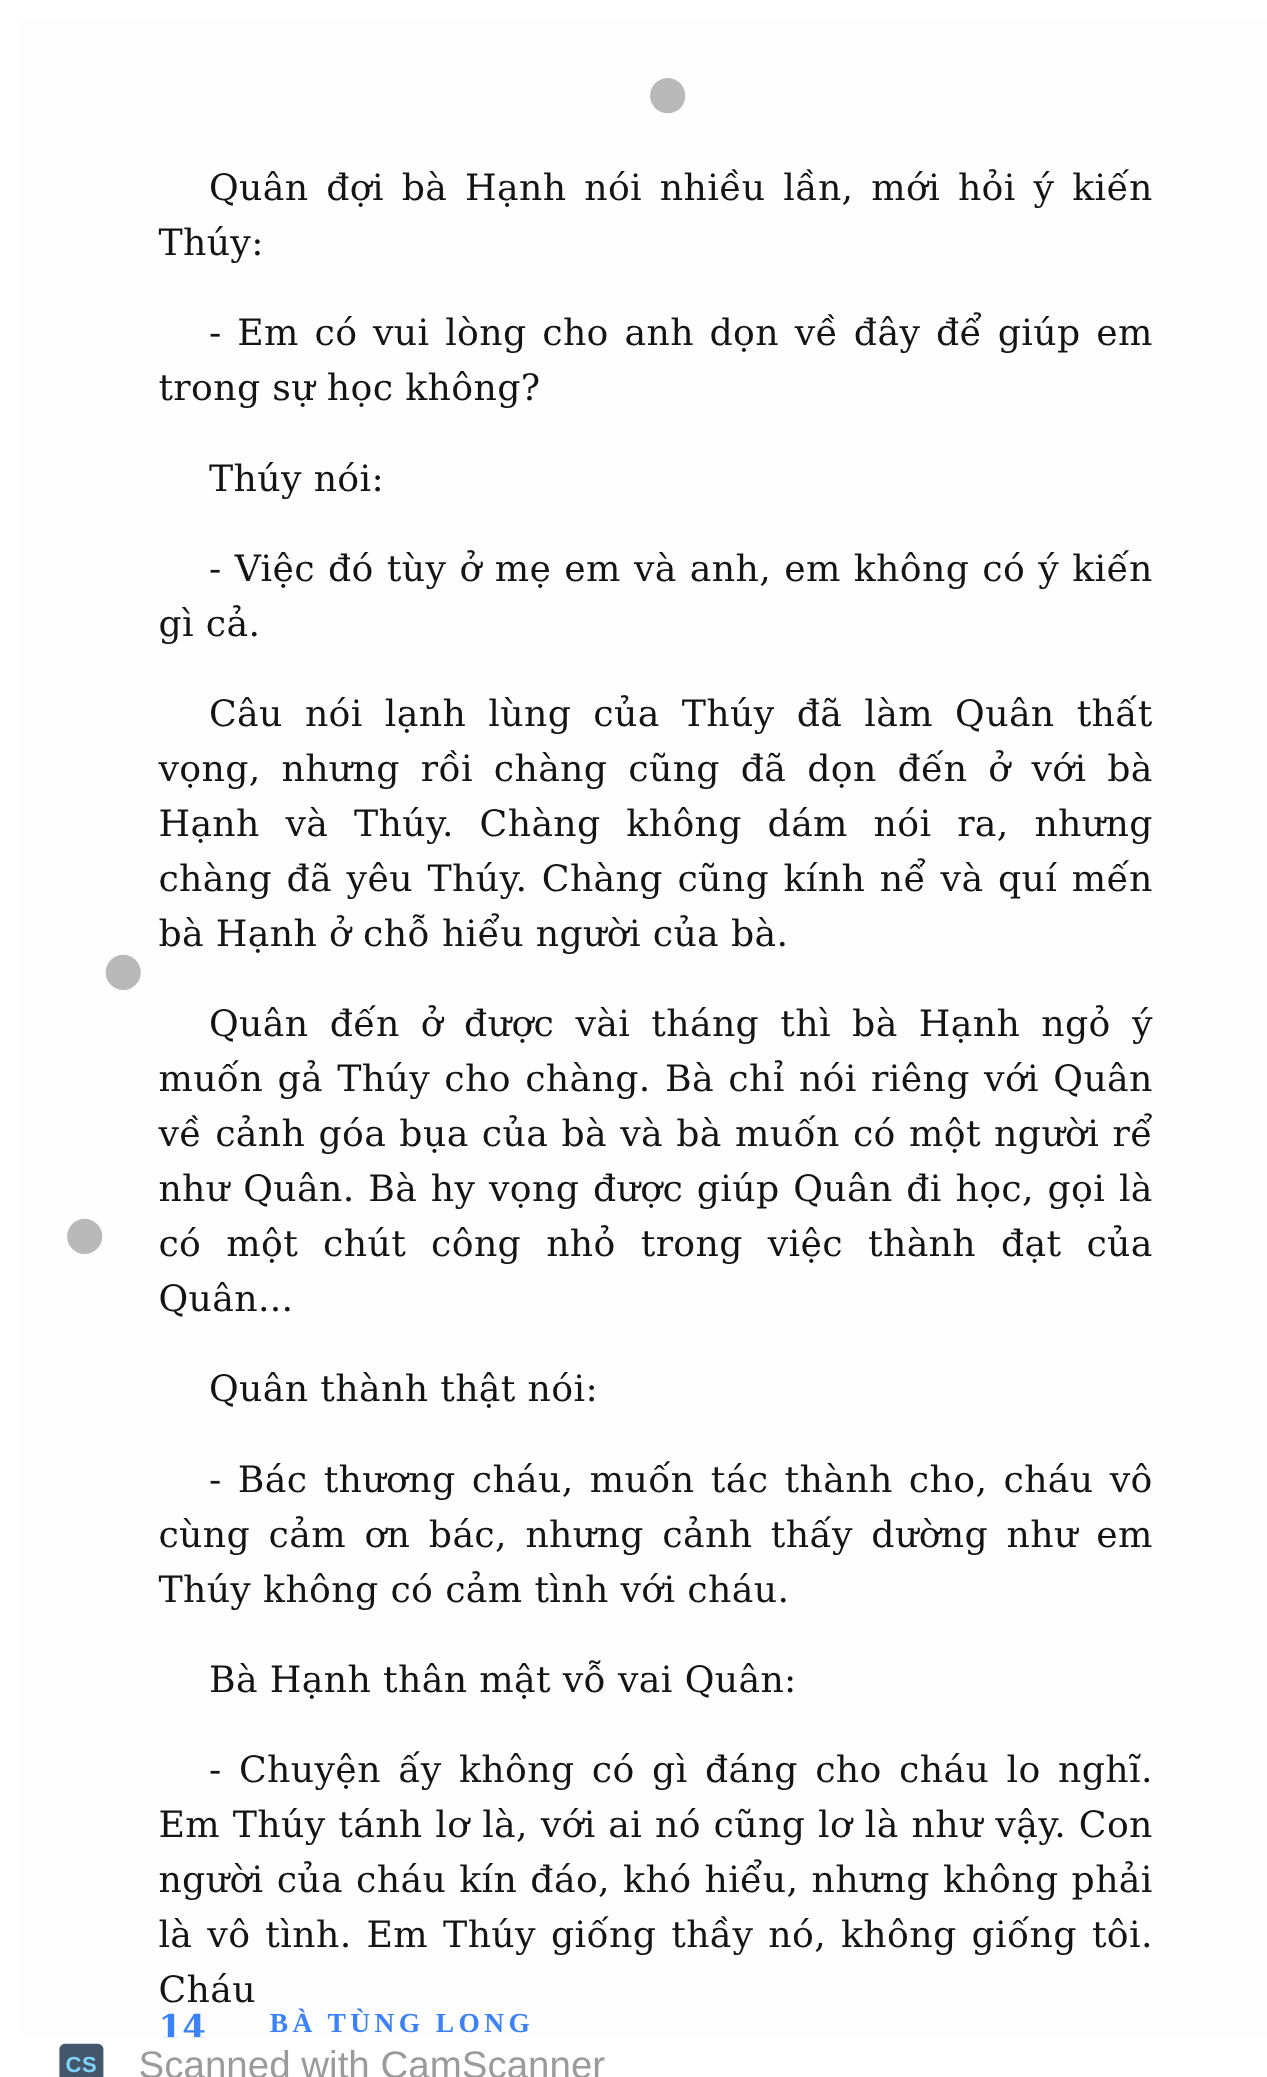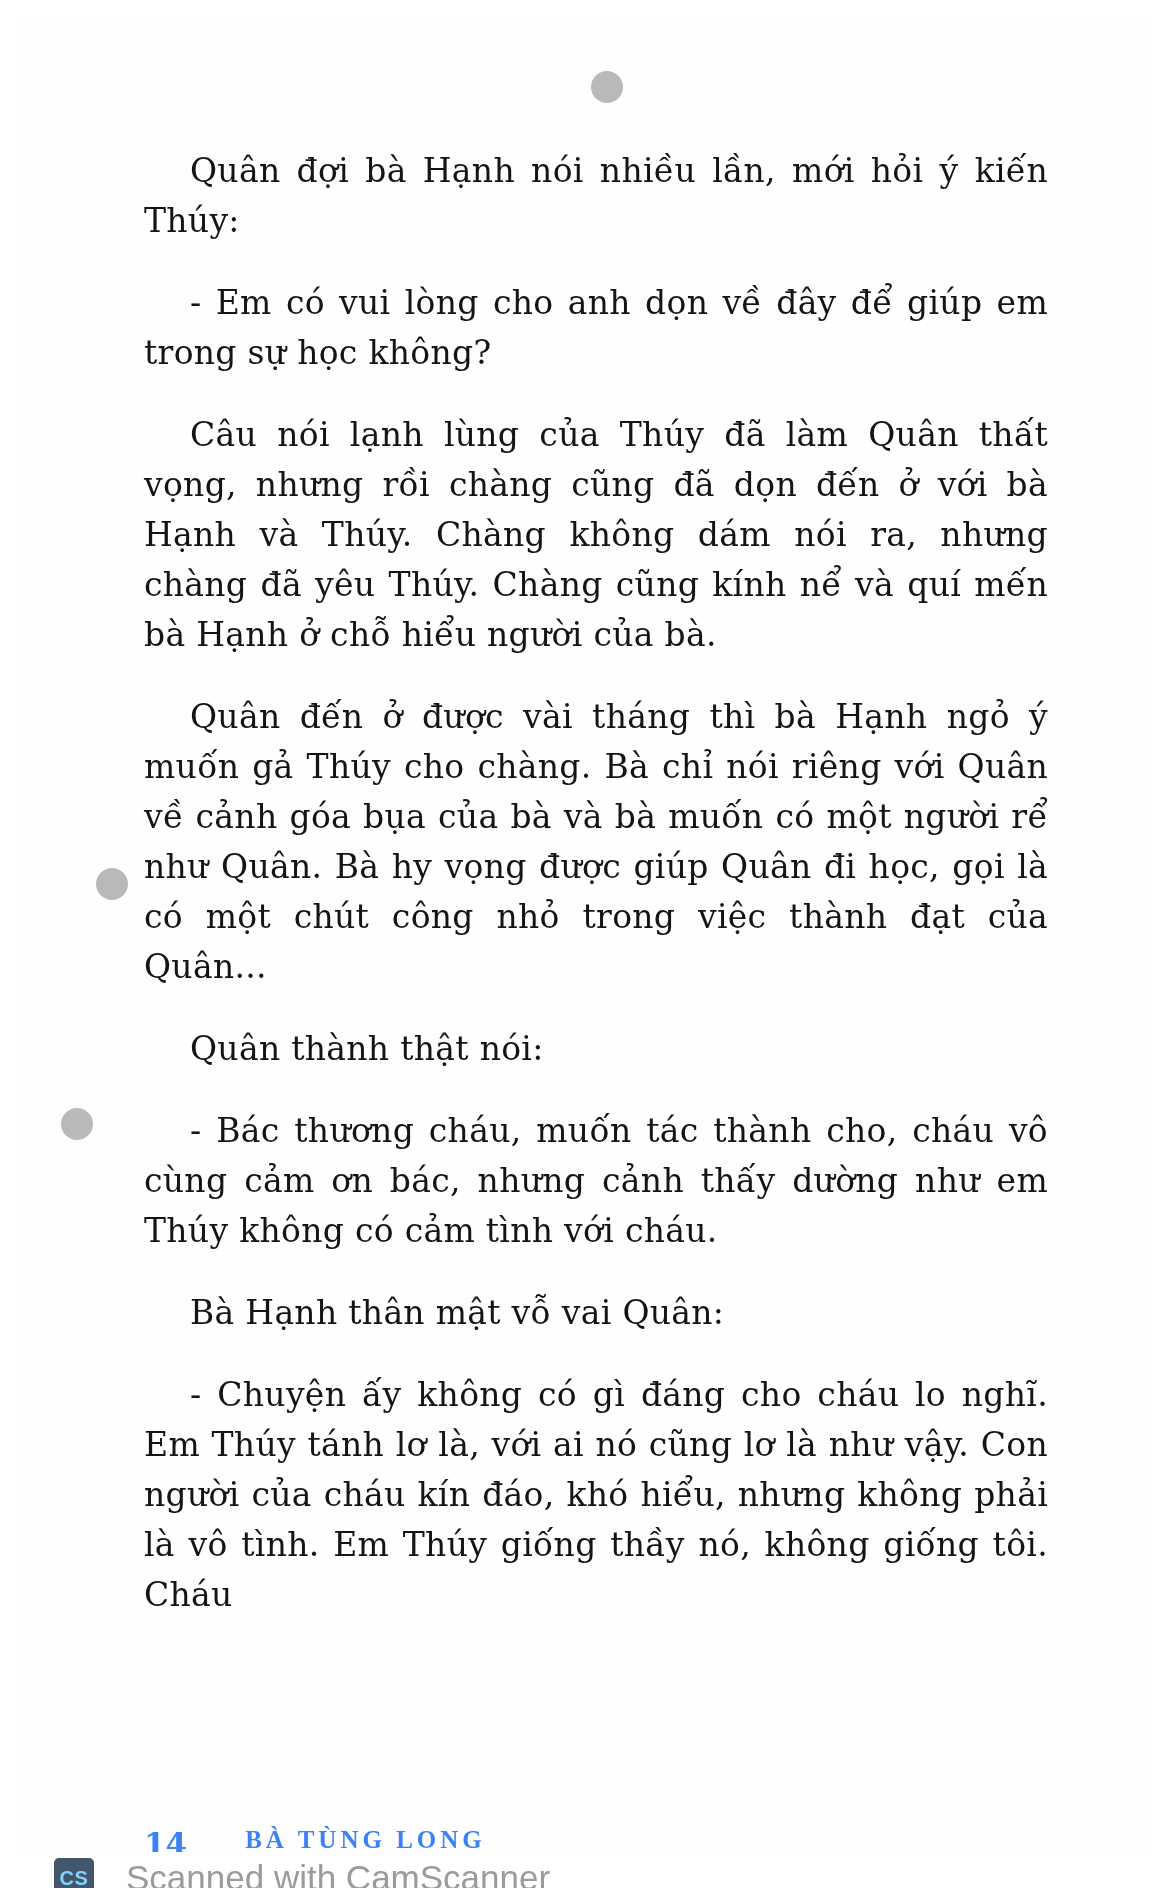--- a/index.html
+++ b/index.html
@@ -95,20 +95,22 @@
 
 <div class="page">
 
   <div class="speck speck-1"></div>
   <div class="speck speck-2"></div>
   <div class="speck speck-3"></div>
 
   <div class="text-block">
     <p>Quân đợi bà Hạnh nói nhiều lần, mới hỏi ý kiến Thúy:</p>
     <p>- Em có vui lòng cho anh dọn về đây để giúp em trong sự học không?</p>
+    <p>Thúy nói:</p>
+    <p>- Việc đó tùy ở mẹ em và anh, em không có ý kiến gì cả.</p>
     <p>Câu nói lạnh lùng của Thúy đã làm Quân thất vọng, nhưng rồi chàng cũng đã dọn đến ở với bà Hạnh và Thúy. Chàng không dám nói ra, nhưng chàng đã yêu Thúy. Chàng cũng kính nể và quí mến bà Hạnh ở chỗ hiểu người của bà.</p>
     <p>Quân đến ở được vài tháng thì bà Hạnh ngỏ ý muốn gả Thúy cho chàng. Bà chỉ nói riêng với Quân về cảnh góa bụa của bà và bà muốn có một người rể như Quân. Bà hy vọng được giúp Quân đi học, gọi là có một chút công nhỏ trong việc thành đạt của Quân...</p>
     <p>Quân thành thật nói:</p>
     <p>- Bác thương cháu, muốn tác thành cho, cháu vô cùng cảm ơn bác, nhưng cảnh thấy dường như em Thúy không có cảm tình với cháu.</p>
     <p>Bà Hạnh thân mật vỗ vai Quân:</p>
     <p>- Chuyện ấy không có gì đáng cho cháu lo nghĩ. Em Thúy tánh lơ là, với ai nó cũng lơ là như vậy. Con người của cháu kín đáo, khó hiểu, nhưng không phải là vô tình. Em Thúy giống thầy nó, không giống tôi. Cháu</p>
   </div>
 
   <div class="footer">
     <span class="page-number">14</span>

